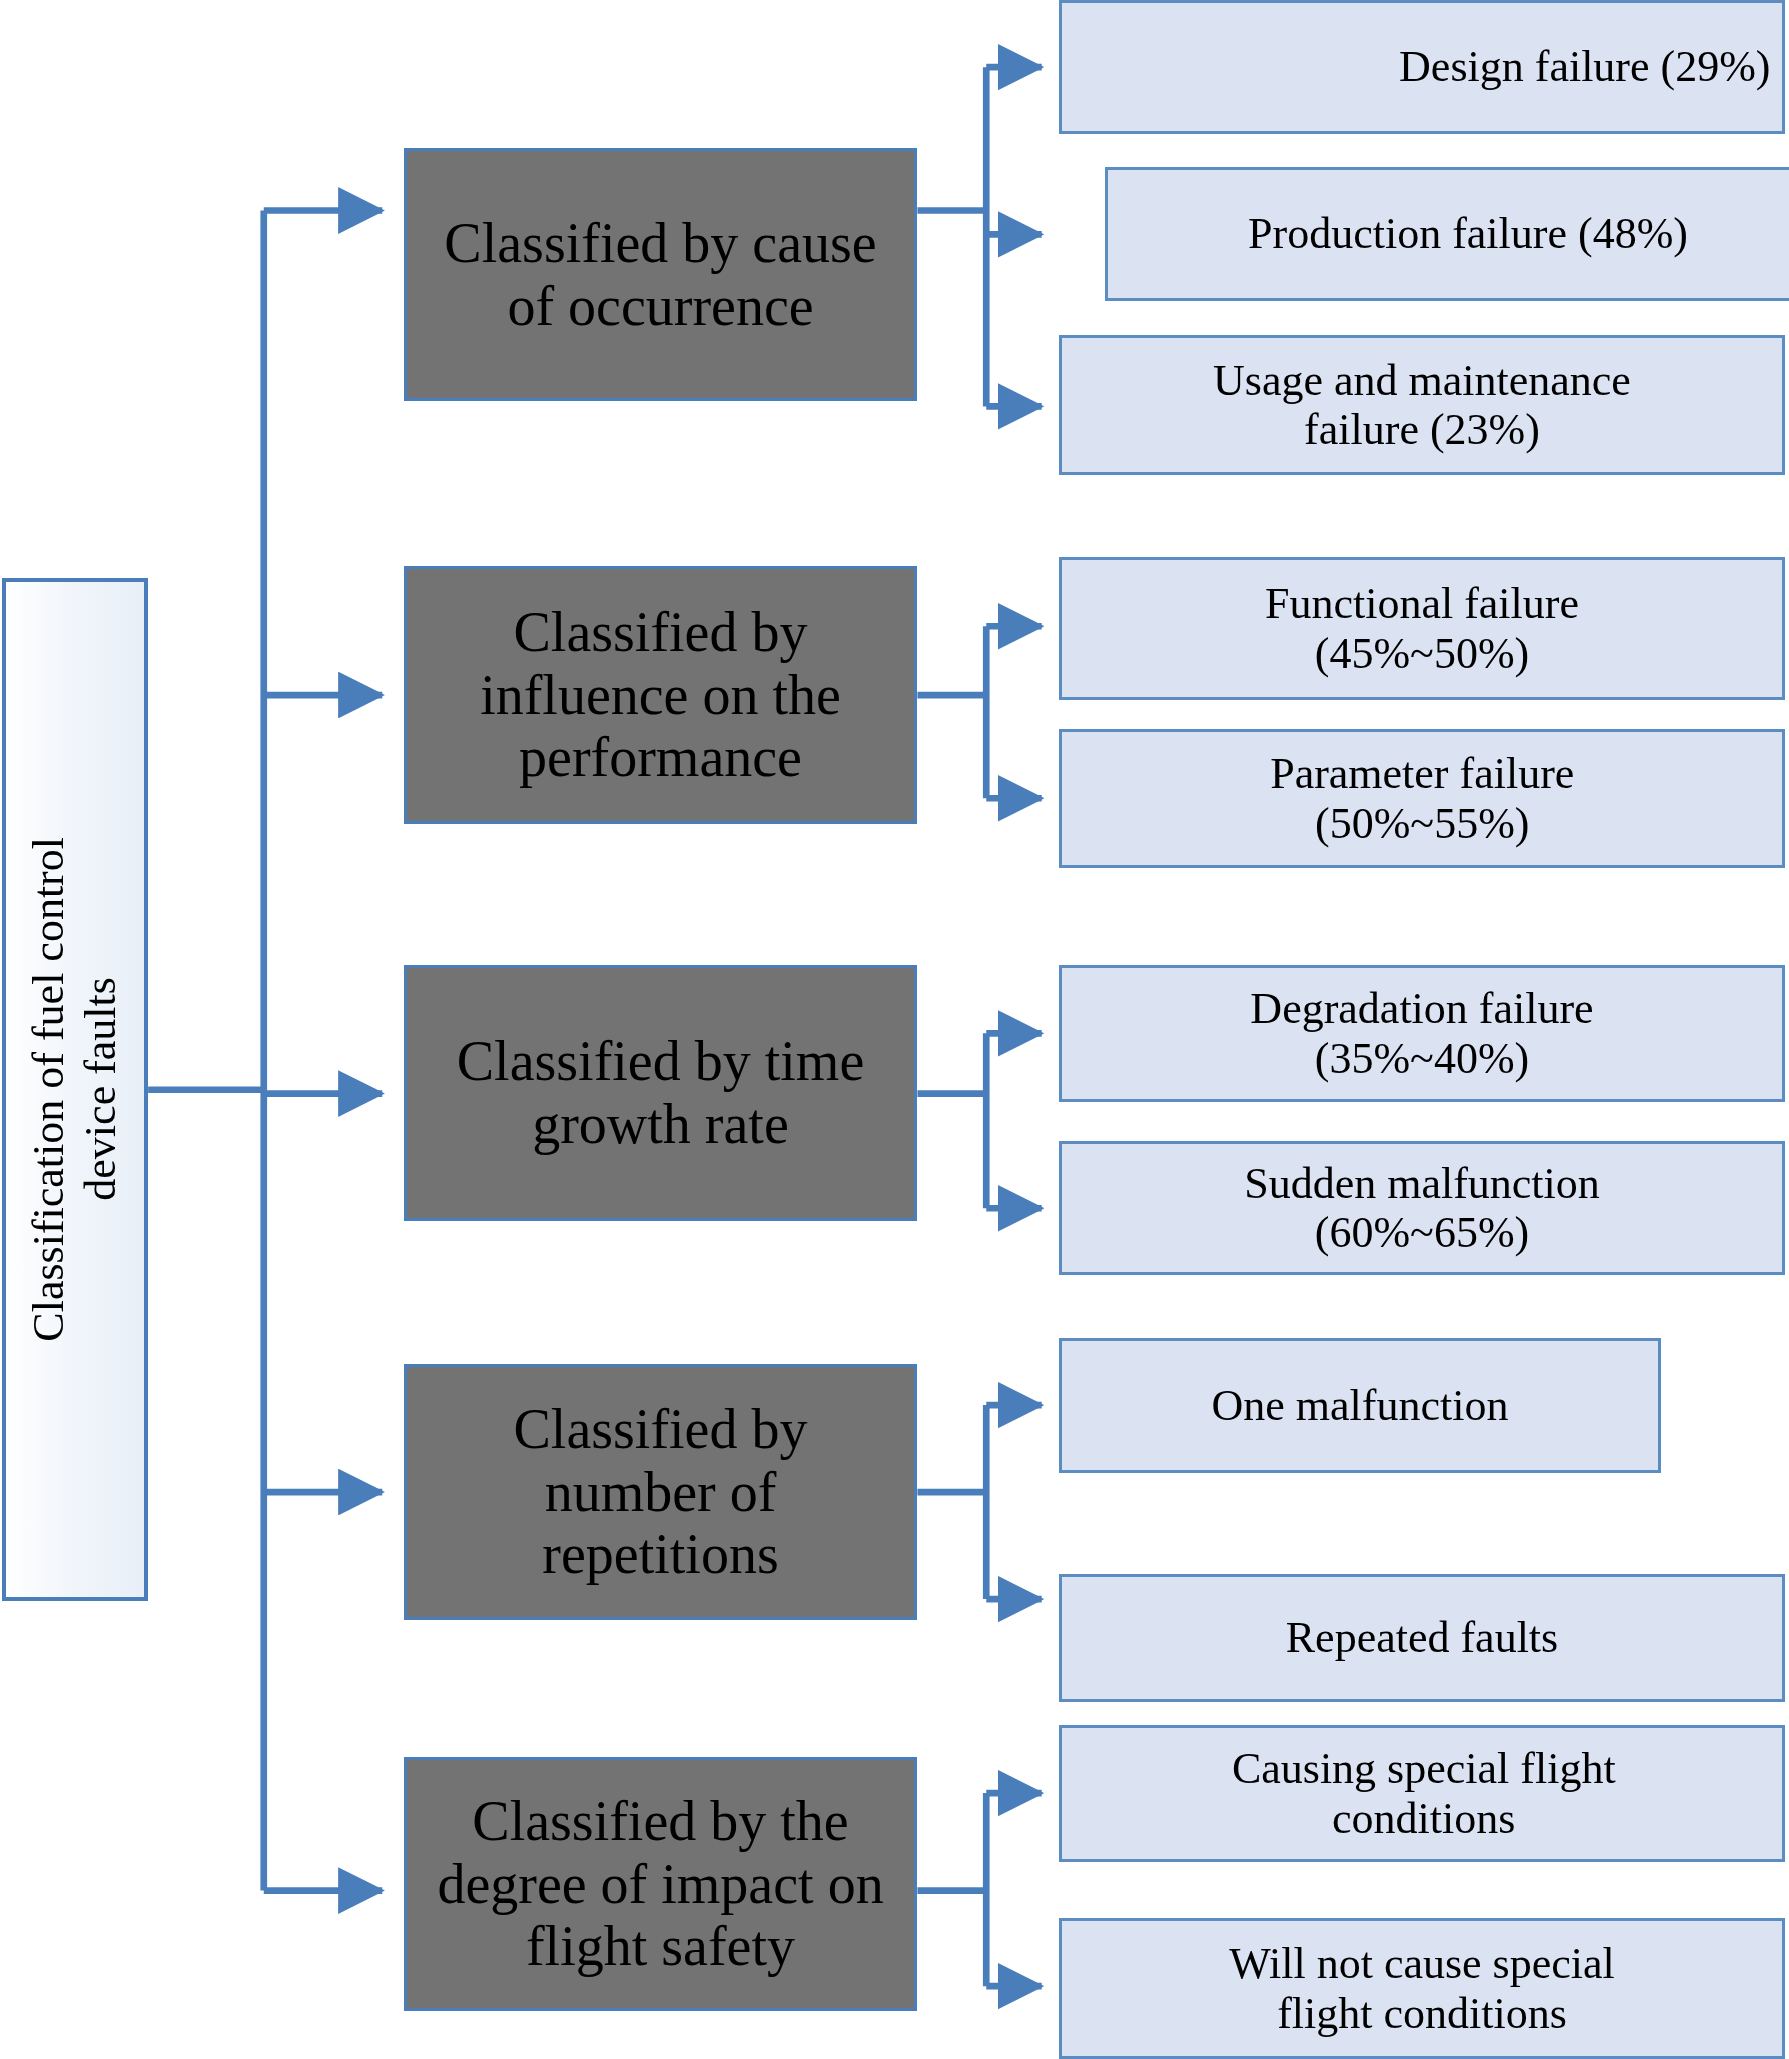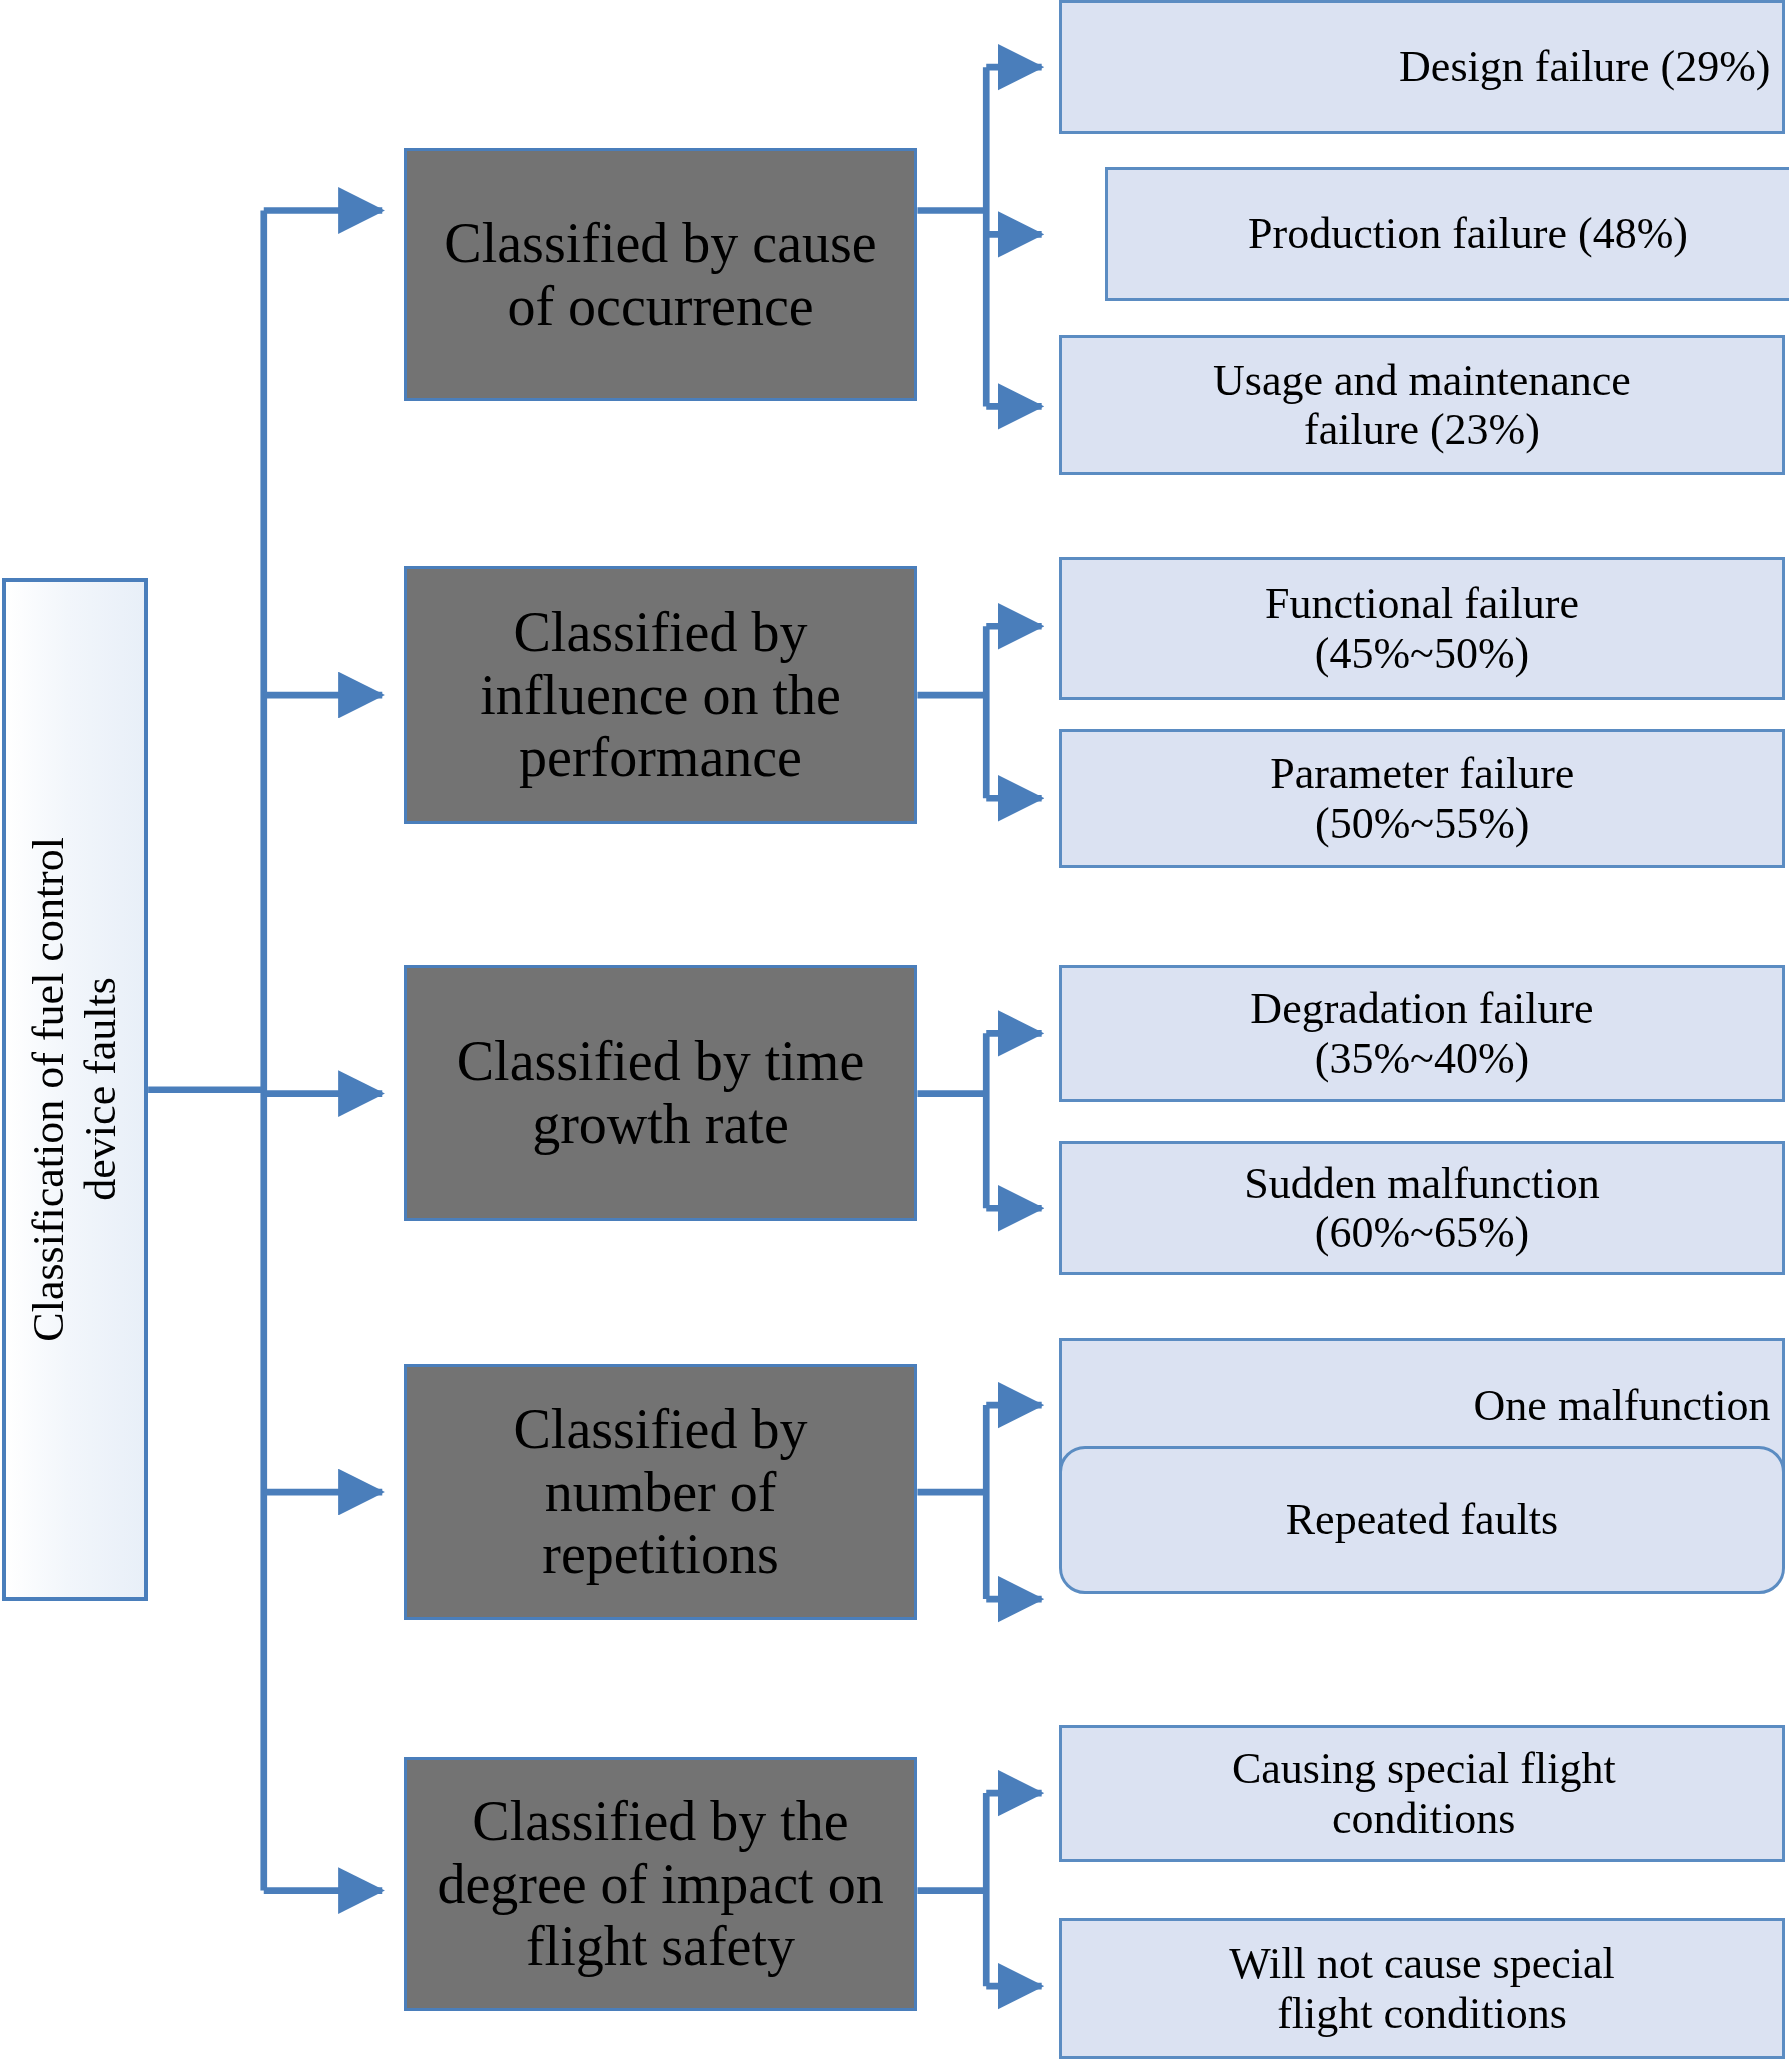--- a/index.html
+++ b/index.html
@@ -195,25 +195,25 @@
   <div class="node leaf-node" style="left:1059px; top:965px; width:726px; height:137px;">
     <span class="txt">Degradation failure
 (35%~40%)</span>
   </div>
 
   <div class="node leaf-node" style="left:1059px; top:1141px; width:726px; height:134px;">
     <span class="txt">Sudden malfunction
 (60%~65%)</span>
   </div>
 
-  <div class="node leaf-node" style="left:1059px; top:1338px; width:726px; height:135px;justify-content:flex-end;">
+  <div class="node leaf-node" style="left:1059px; top:1338px; width:602px; height:135px;">
     <span class="txt">One malfunction</span>
   </div>
 
-  <div class="node leaf-node" style="left:1059px; top:1446px; width:726px; height:148px;border-radius:26px;">
+  <div class="node leaf-node" style="left:1059px; top:1574px; width:726px; height:128px;">
     <span class="txt">Repeated faults</span>
   </div>
 
   <div class="node leaf-node" style="left:1059px; top:1725px; width:726px; height:137px;padding-left:15px;">
     <span class="txt">Causing special flight
 conditions</span>
   </div>
 
   <div class="node leaf-node" style="left:1059px; top:1918px; width:726px; height:141px;">
     <span class="txt">Will not cause special

